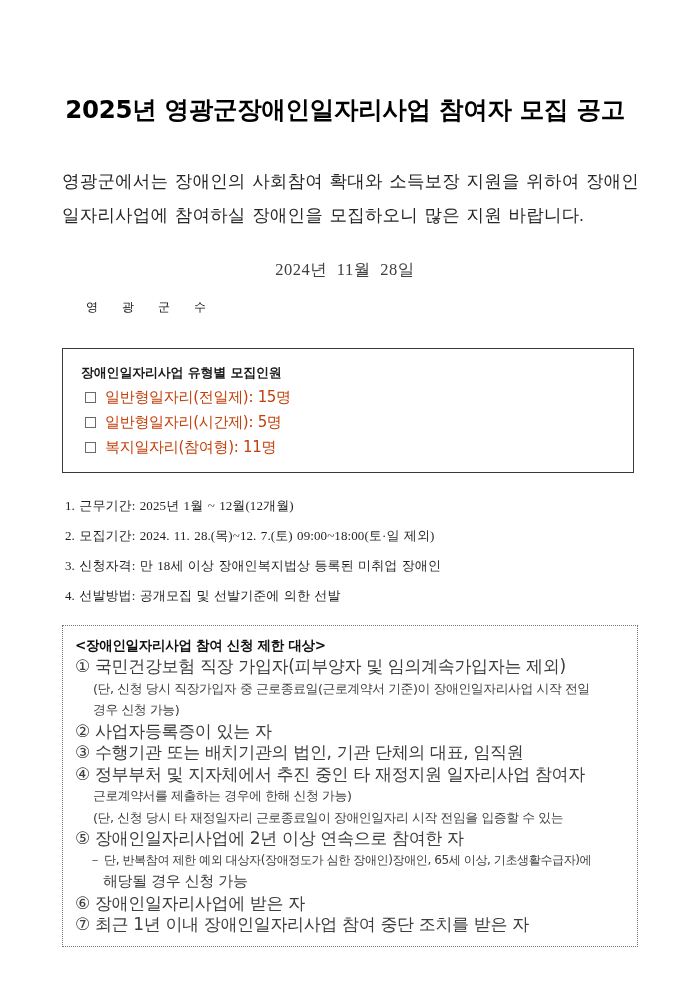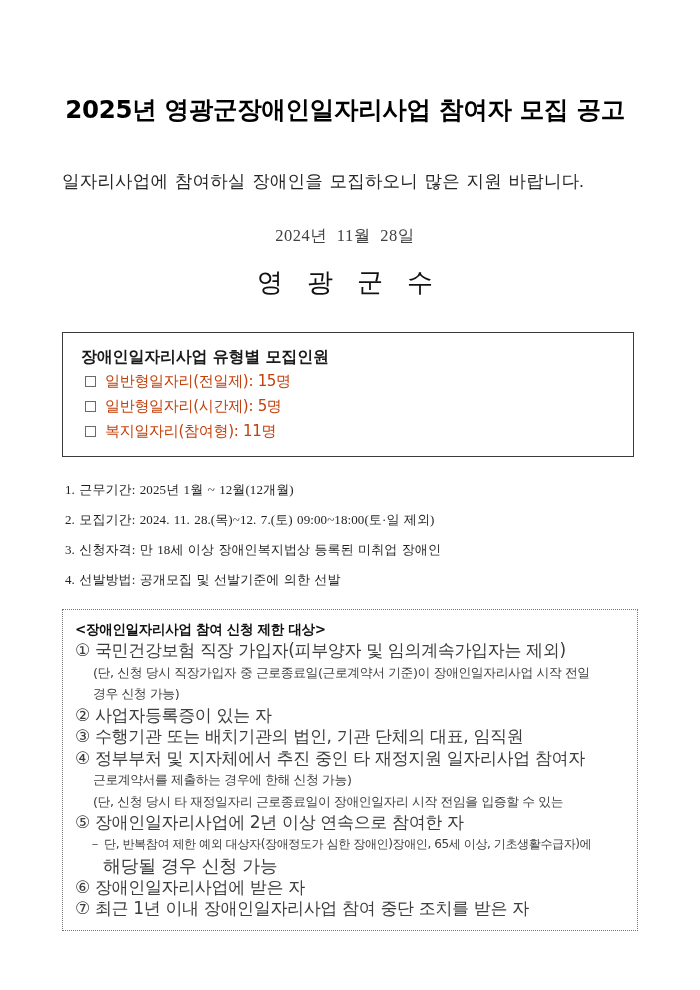--- a/index.html
+++ b/index.html
@@ -57,38 +57,38 @@
     padding-top: 27px;
     text-align: center;
     font-size: 16.5px;
     letter-spacing: 0.5px;
     color: #404040;
     word-spacing: 5px;
   }
   .signer {
     margin: 0;
     padding-top: 18px;
-    text-align: center;
-    font-size: 26px;
+    text-align: left;
+    font-size: 12px;
     letter-spacing: 24px;
     text-indent: 24px;
     color: #111111;
   }
 
   
   .count-box {
     margin: 32px 0 0 0;
     border: 1px solid #3a3a3a;
     box-sizing: border-box;
     padding: 11px 16px 12px 16px;
     width: 572px;
   }
   .count-box-title {
     font-family: "DejaVu Sans", "Liberation Sans", sans-serif;
-    font-size: 16px;
+    font-size: 13px;
     font-weight: 700;
     color: #1a1a1a;
     letter-spacing: -0.2px;
     line-height: 25px;
     padding-left: 2px;
   }
   .count-row {
     display: flex;
     align-items: center;
     font-family: "DejaVu Sans", "Liberation Sans", sans-serif;
@@ -158,36 +158,37 @@
   }
   .r-sub-tight {
     font-size: 12.1px;
     line-height: 21.5px;
     color: #3d3d3d;
     letter-spacing: -0.45px;
     padding-left: 16px;
     white-space: nowrap;
   }
   .r-sub-tight2 {
-    font-size: 18px;
+    font-size: 15px;
     line-height: 21.5px;
     color: #3d3d3d;
     letter-spacing: -0.4px;
     padding-left: 30px;
     white-space: nowrap;
   }
 </style>
 </head>
 <body>
 
 <div class="page">
 
   <h1 class="doc-title">2025년 영광군장애인일자리사업 참여자 모집 공고</h1>
 
   <p class="intro">
+    <span class="intro-line">영광군에서는 장애인의 사회참여 확대와 소득보장 지원을 위하여 장애인</span>
     <span class="intro-line">일자리사업에 참여하실 장애인을 모집하오니 많은 지원 바랍니다.</span>
   </p>
 
   <p class="date-line">2024년  11월  28일</p>
   <p class="signer">영광군수</p>
 
   <div class="count-box">
     <div class="count-box-title">장애인일자리사업 유형별 모집인원</div>
 
     <div class="count-row">

